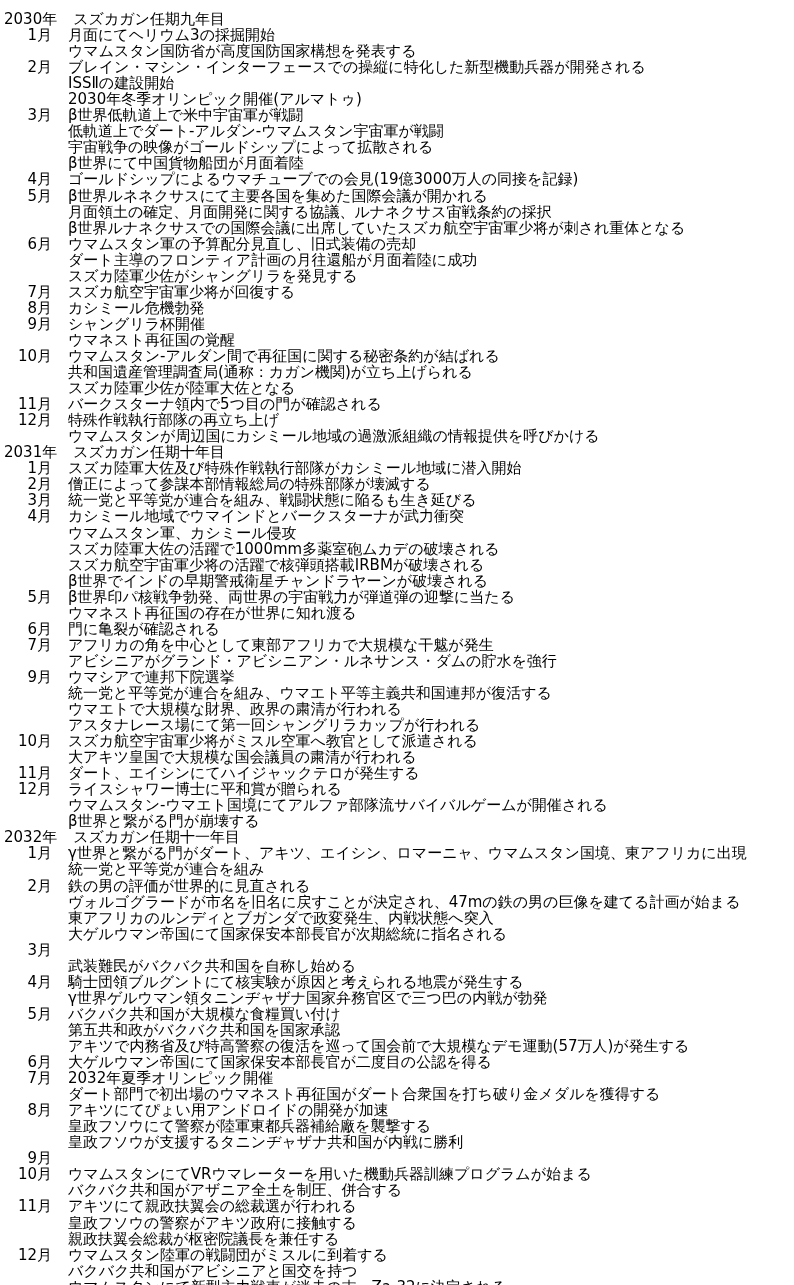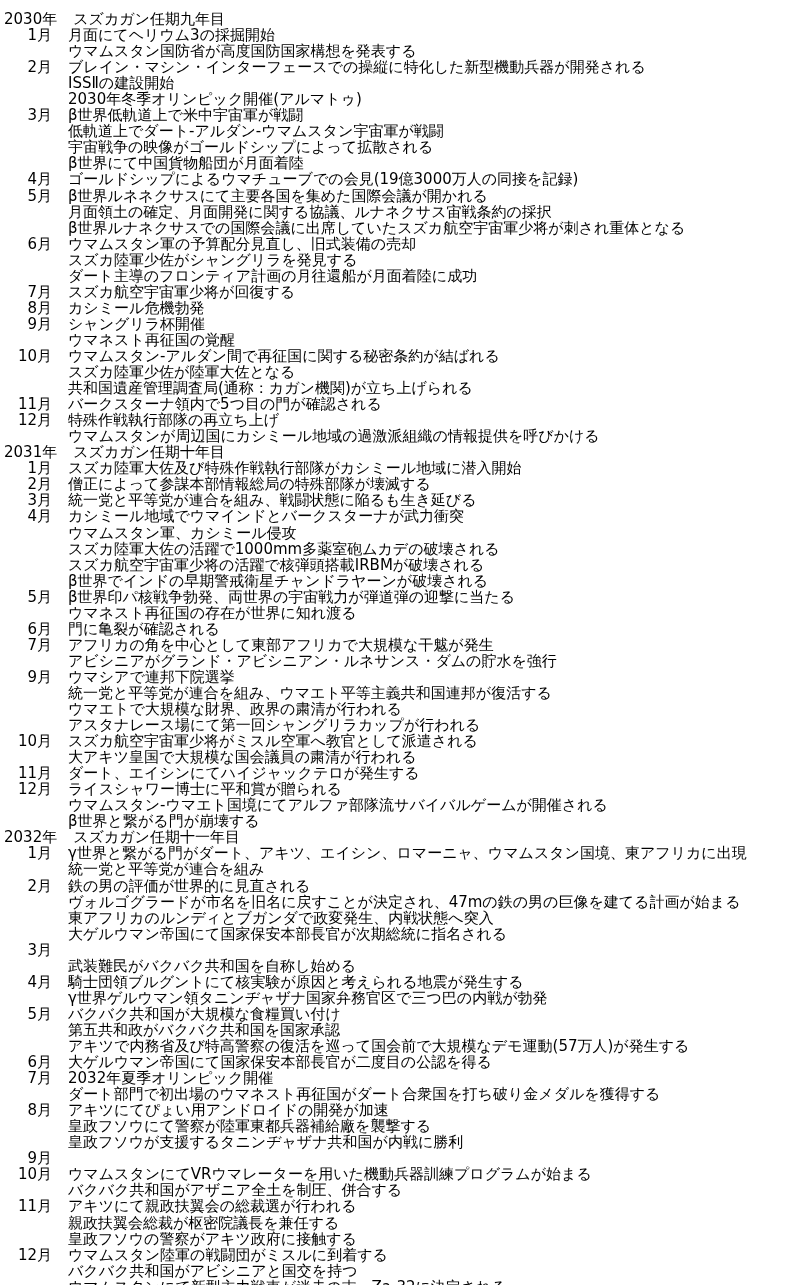--- a/index.html
+++ b/index.html
@@ -98,25 +98,25 @@
     <div class="line cont-row">
       <span class="label"></span>
       <span class="text">β世界ルナネクサスでの国際会議に出席していたスズカ航空宇宙軍少将が刺され重体となる</span>
     </div>
     <div class="line month-row">
       <span class="label">6月</span>
       <span class="text">ウマムスタン軍の予算配分見直し、旧式装備の売却</span>
     </div>
     <div class="line cont-row">
       <span class="label"></span>
+      <span class="text">ダート主導のフロンティア計画の月往還船が月面着陸に成功</span>
+    </div>
+    <div class="line cont-row">
+      <span class="label"></span>
       <span class="text">スズカ陸軍少佐がシャングリラを発見する</span>
-    </div>
-    <div class="line cont-row">
-      <span class="label"></span>
-      <span class="text">ダート主導のフロンティア計画の月往還船が月面着陸に成功</span>
     </div>
     <div class="line month-row">
       <span class="label">7月</span>
       <span class="text">スズカ航空宇宙軍少将が回復する</span>
     </div>
     <div class="line month-row">
       <span class="label">8月</span>
       <span class="text">カシミール危機勃発</span>
     </div>
     <div class="line month-row">
@@ -126,25 +126,25 @@
     <div class="line cont-row">
       <span class="label"></span>
       <span class="text">ウマネスト再征国の覚醒</span>
     </div>
     <div class="line month-row">
       <span class="label">10月</span>
       <span class="text">ウマムスタン-アルダン間で再征国に関する秘密条約が結ばれる</span>
     </div>
     <div class="line cont-row">
       <span class="label"></span>
+      <span class="text">共和国遺産管理調査局(通称：カガン機関)が立ち上げられる</span>
+    </div>
+    <div class="line cont-row">
+      <span class="label"></span>
       <span class="text">スズカ陸軍少佐が陸軍大佐となる</span>
-    </div>
-    <div class="line cont-row">
-      <span class="label"></span>
-      <span class="text">共和国遺産管理調査局(通称：カガン機関)が立ち上げられる</span>
     </div>
     <div class="line month-row">
       <span class="label">11月</span>
       <span class="text">バークスターナ領内で5つ目の門が確認される</span>
     </div>
     <div class="line month-row">
       <span class="label">12月</span>
       <span class="text">特殊作戦執行部隊の再立ち上げ</span>
     </div>
     <div class="line cont-row">
@@ -336,25 +336,25 @@
     <div class="line cont-row">
       <span class="label"></span>
       <span class="text">バクバク共和国がアザニア全土を制圧、併合する</span>
     </div>
     <div class="line month-row">
       <span class="label">11月</span>
       <span class="text">アキツにて親政扶翼会の総裁選が行われる</span>
     </div>
     <div class="line cont-row">
       <span class="label"></span>
+      <span class="text">皇政フソウの警察がアキツ政府に接触する</span>
+    </div>
+    <div class="line cont-row">
+      <span class="label"></span>
       <span class="text">親政扶翼会総裁が枢密院議長を兼任する</span>
-    </div>
-    <div class="line cont-row">
-      <span class="label"></span>
-      <span class="text">皇政フソウの警察がアキツ政府に接触する</span>
     </div>
     <div class="line month-row">
       <span class="label">12月</span>
       <span class="text">ウマムスタン陸軍の戦闘団がミスルに到着する</span>
     </div>
     <div class="line cont-row">
       <span class="label"></span>
       <span class="text">バクバク共和国がアビシニアと国交を持つ</span>
     </div>
     <div class="line cont-row">

